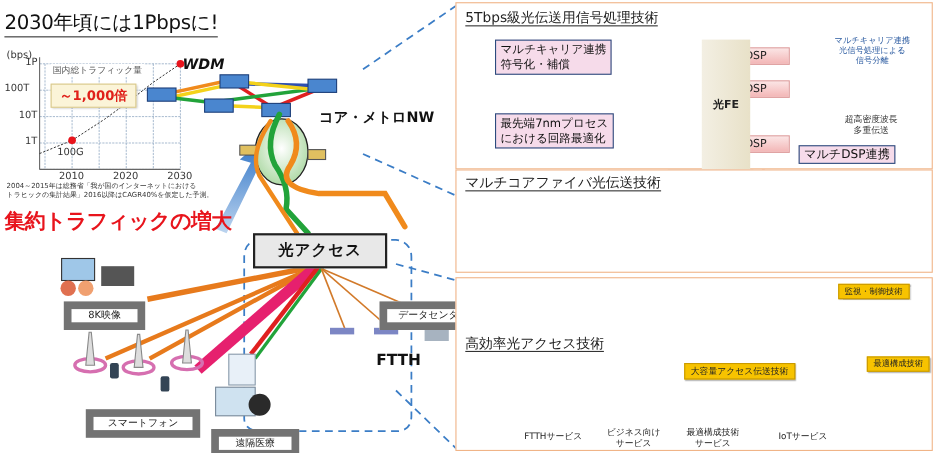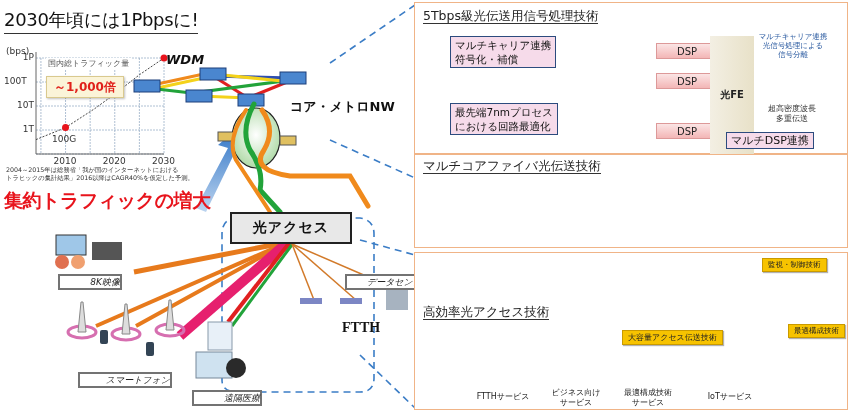--- a/index.html
+++ b/index.html
@@ -13,29 +13,29 @@
   .note { left:6px; top:166px; font-size:6.3px; line-height:8px; color:#333; white-space:nowrap; }
   .red-title { left:4px; top:188px; font-size:19px; font-weight:bold; color:#e8141c; white-space:nowrap; letter-spacing:-0.5px; }
   .mult-box { left:46px; top:76px; width:76px; height:20px; background:#fbf4d8;
               border:1px solid #d9c98e; font-size:12px; font-weight:bold; color:#e0201a;
               display:flex; align-items:center; justify-content:center; box-shadow:1px 1px 2px rgba(0,0,0,.25); }
   .wdm { left:166px; top:52px; font-size:13px; font-weight:bold; font-style:italic; color:#111; }
   .core-lbl { left:290px; top:98px; font-size:13px; font-weight:bold; color:#111; white-space:nowrap; }
   .access-box { left:230px; top:212px; width:118px; height:28px; background:#e8e8e8;
                 border:2px solid #222; font-size:14px; font-weight:bold; color:#111;
                 display:flex; align-items:center; justify-content:center; letter-spacing:1px; }
-  .lbl-box { background:#fff; border:2px solid #737373; font-size:9px; color:#222; text-align:right;
-             white-space:nowrap; line-height:12px;font-style:italic; }
-  .ftth-big { left:342px; top:320px; font-size:14px; font-weight:bold; color:#111;font-family:Liberation Serif, serif; }
+  .lbl-box { background:#fff; border:7px solid #737373; font-size:9px; color:#222; text-align:center;
+             white-space:nowrap; line-height:12px; }
+  .ftth-big { left:342px; top:320px; font-size:14px; font-weight:bold; color:#111; }
   .panel { border:1.5px solid #f0b487; background:#fff; }
   .panel-title { font-size:12.5px; color:#222; border-bottom:1px solid #333; white-space:nowrap; line-height:15px; }
   .pink-box { background:#f6dbea; border:1.5px solid #2c4b7e; font-size:10.5px; color:#111; line-height:14px; padding:1px 4px; white-space:nowrap; }
   .dsp { width:60px; height:14px; background:linear-gradient(#fbe5e5,#f3b6b6); border:1px solid #d99; font-size:10px; font-weight:normal; color:#222;
          display:flex; align-items:center; justify-content:center;margin-left:40px; }
-  .fe-box { left:710px; top:36px; width:44px; height:118px; background:linear-gradient(90deg,#f3efe3,#e8e1c8); font-size:10px; font-weight:bold; color:#222;
+  .fe-box { left:638px; top:36px; width:44px; height:118px; background:linear-gradient(90deg,#f3efe3,#e8e1c8); font-size:10px; font-weight:bold; color:#222;
             display:flex; align-items:center; justify-content:center; }
   .blue-small { font-size:7.5px; color:#2a5aa0; text-align:center; line-height:9px; white-space:nowrap; }
   .mdsp-box { left:726px; top:132px; background:#f6dbea; border:1.5px solid #2c4b7e; font-size:11px; color:#111; padding:0 4px; line-height:15px; white-space:nowrap; }
   .bullets { left:652px; top:182px; font-size:12px; color:#222; line-height:18px; white-space:nowrap; }
   .yellow-lbl { background:#f7c300; border:1px solid #c99a00; font-size:7.5px; color:#222; padding:1px 5px; white-space:nowrap; box-shadow:1px 1px 1px rgba(0,0,0,.3);margin-left:48px; }
   .svc-lbl { font-size:8px; color:#222; text-align:center; line-height:10px; white-space:nowrap; }
 </style>
 </head>
 <body>
 

